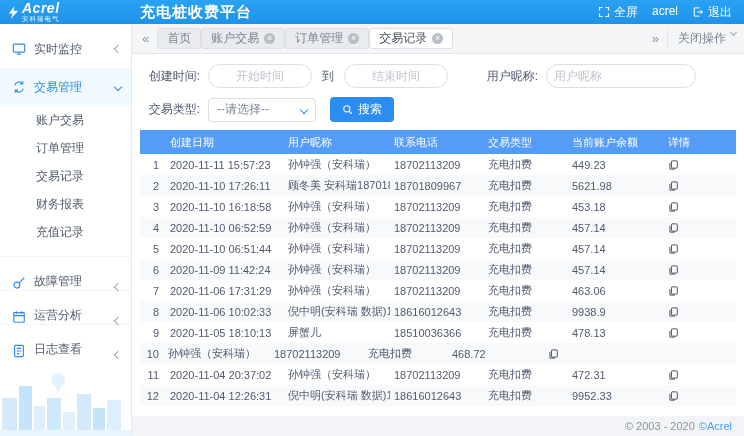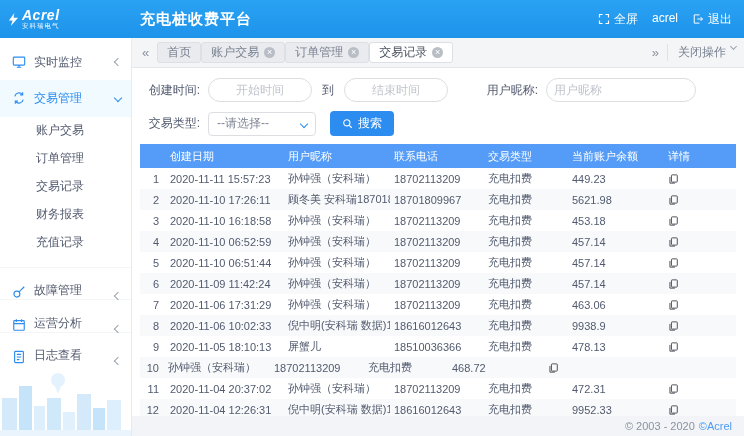--- a/index.html
+++ b/index.html
@@ -1,21 +1,21 @@
 <!DOCTYPE html>
 <html><head>
 <meta charset="utf-8">
 <style>
   * { box-sizing: border-box; margin: 0; padding: 0; }
   html,body { width:744px; height:436px; overflow:hidden; }
   body { font-family: "Liberation Sans", "DejaVu Sans", sans-serif; font-size:12px; color:#515a6e; background:#fff; }
   .app { width:744px; height:436px; display:flex; flex-direction:column; overflow:hidden; }
 
   
-  .topbar { height:38px; background:linear-gradient(180deg,#2aa2f3,#1d93ea); display:flex; align-items:center; color:#fff; flex:0 0 auto; }
+  .topbar { height:24px; background:linear-gradient(180deg,#2aa2f3,#1d93ea); display:flex; align-items:center; color:#fff; flex:0 0 auto; }
   .logo { width:132px; display:flex; align-items:center; padding-left:8px; gap:3px; }
   .logo-mark svg { display:block; }
   .logo-col { display:flex; flex-direction:column; line-height:1; }
   .logo-name { font-size:14px; font-weight:bold; font-style:italic; letter-spacing:0.5px; }
   .logo-sub { font-size:6.5px; letter-spacing:1px; margin-top:1px; }
   .app-title { font-size:15px; font-weight:bold; letter-spacing:1px; margin-left:8px; }
   .topbar-right { margin-left:auto; display:flex; align-items:flex-start; gap:14px; padding-right:12px; font-size:12px; }
   .tb-item { display:inline-flex; align-items:center; gap:4px; cursor:pointer; }
   .tb-item svg { display:block; }
 

